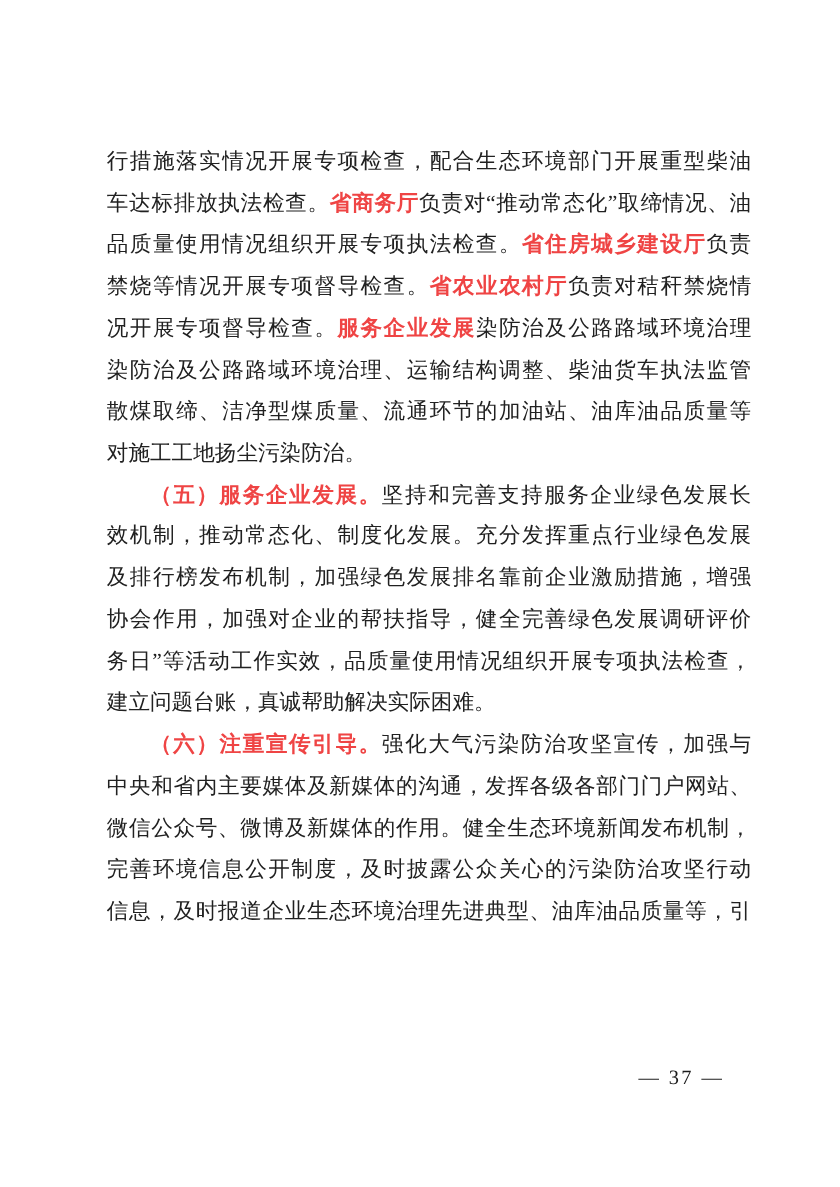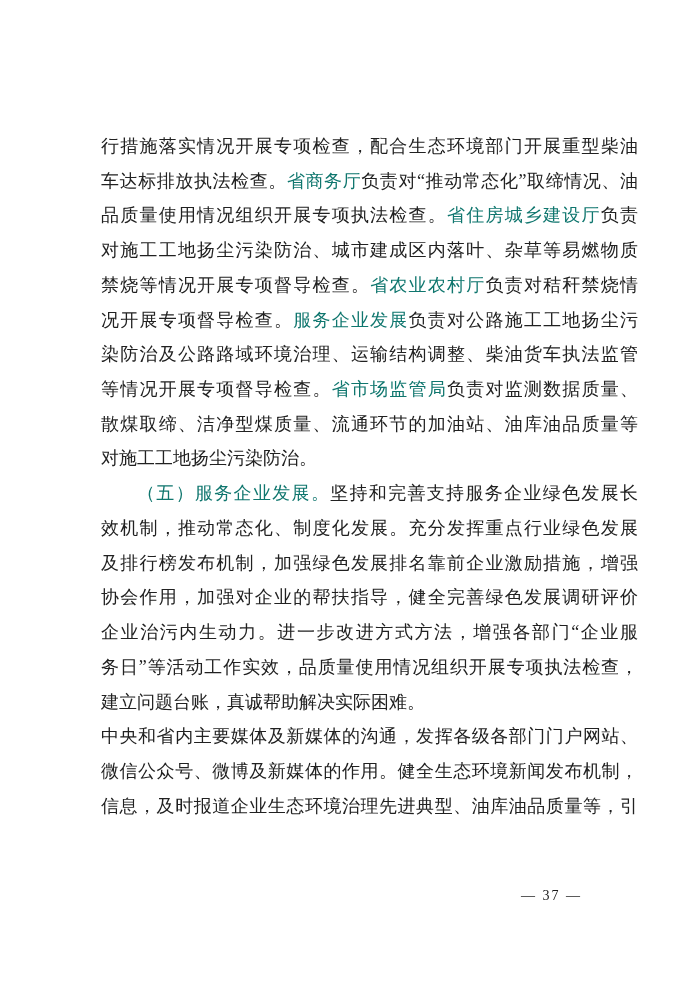--- a/index.html
+++ b/index.html
@@ -11,77 +11,75 @@
     overflow: hidden;
     font-family: "Liberation Serif", "DejaVu Serif", serif;
   }
   .page {
     position: absolute;
     inset: 0;
     background: #ffffff;
   }
   .document-body {
     position: absolute;
-    left: 101px;
+    left: 89px;
     top: 117px;
     width: 537px;
-    margin-top: 12px;
   }
   .line {
     margin: 0;
     font-size: 18px;
     line-height: 34.72px;
     height: 34.72px;
     color: #212121;
     text-align: justify;
     text-align-last: justify;
     text-justify: inter-character;
     overflow: hidden;
   }
   .line.no-stretch {
     text-align-last: left;
   }
   .line.indent {
     text-indent: 2em;
   }
   .line b {
     font-family: "Liberation Sans", "DejaVu Sans", sans-serif;
-    font-weight: 400;
-    color: #0f766e;
+    font-weight: 700;
+    color: #ef4444;
   }
   .page-number {
     position: absolute;
     top: 888px;
-    left: 521px;
-    font-size: 14px;
+    left: 532px;
+    font-size: 17px;
     letter-spacing: 2px;
     color: #1a1a1a;
     white-space: pre;
   }
 </style>
 </head>
 <body>
 
 <div class="page">
   <main class="document-body">
       <p class="line"><span>行措施落实情况开展专项检查，配合生态环境部门开展重型柴油</span></p>
       <p class="line"><span>车达标排放执法检查。</span><b>省商务厅</b><span>负责对“推动常态化”取缔情况、油</span></p>
       <p class="line"><span>品质量使用情况组织开展专项执法检查。</span><b>省住房城乡建设厅</b><span>负责</span></p>
-      <p class="line"><span>对施工工地扬尘污染防治、城市建成区内落叶、杂草等易燃物质</span></p>
       <p class="line"><span>禁烧等情况开展专项督导检查。</span><b>省农业农村厅</b><span>负责对秸秆禁烧情</span></p>
-      <p class="line"><span>况开展专项督导检查。</span><b>服务企业发展</b><span>负责对公路施工工地扬尘污</span></p>
+      <p class="line"><span>况开展专项督导检查。</span><b>服务企业发展</b><span>染防治及公路路域环境治理</span></p>
       <p class="line"><span>染防治及公路路域环境治理、运输结构调整、柴油货车执法监管</span></p>
-      <p class="line"><span>等情况开展专项督导检查。</span><b>省市场监管局</b><span>负责对监测数据质量、</span></p>
       <p class="line"><span>散煤取缔、洁净型煤质量、流通环节的加油站、油库油品质量等</span></p>
       <p class="line no-stretch"><span>对施工工地扬尘污染防治。</span></p>
       <p class="line indent"><b>（五）服务企业发展。</b><span>坚持和完善支持服务企业绿色发展长</span></p>
       <p class="line"><span>效机制，推动常态化、制度化发展。充分发挥重点行业绿色发展</span></p>
       <p class="line"><span>及排行榜发布机制，加强绿色发展排名靠前企业激励措施，增强</span></p>
       <p class="line"><span>协会作用，加强对企业的帮扶指导，健全完善绿色发展调研评价</span></p>
-      <p class="line"><span>企业治污内生动力。进一步改进方式方法，增强各部门“企业服</span></p>
       <p class="line"><span>务日”等活动工作实效，品质量使用情况组织开展专项执法检查，</span></p>
       <p class="line no-stretch"><span>建立问题台账，真诚帮助解决实际困难。</span></p>
+      <p class="line indent"><b>（六）注重宣传引导。</b><span>强化大气污染防治攻坚宣传，加强与</span></p>
       <p class="line"><span>中央和省内主要媒体及新媒体的沟通，发挥各级各部门门户网站、</span></p>
       <p class="line"><span>微信公众号、微博及新媒体的作用。健全生态环境新闻发布机制，</span></p>
+      <p class="line"><span>完善环境信息公开制度，及时披露公众关心的污染防治攻坚行动</span></p>
       <p class="line"><span>信息，及时报道企业生态环境治理先进典型、油库油品质量等，引</span></p>
     </main>
   <div class="page-number">— 37 —</div>
 </div>
 
 </body></html>

